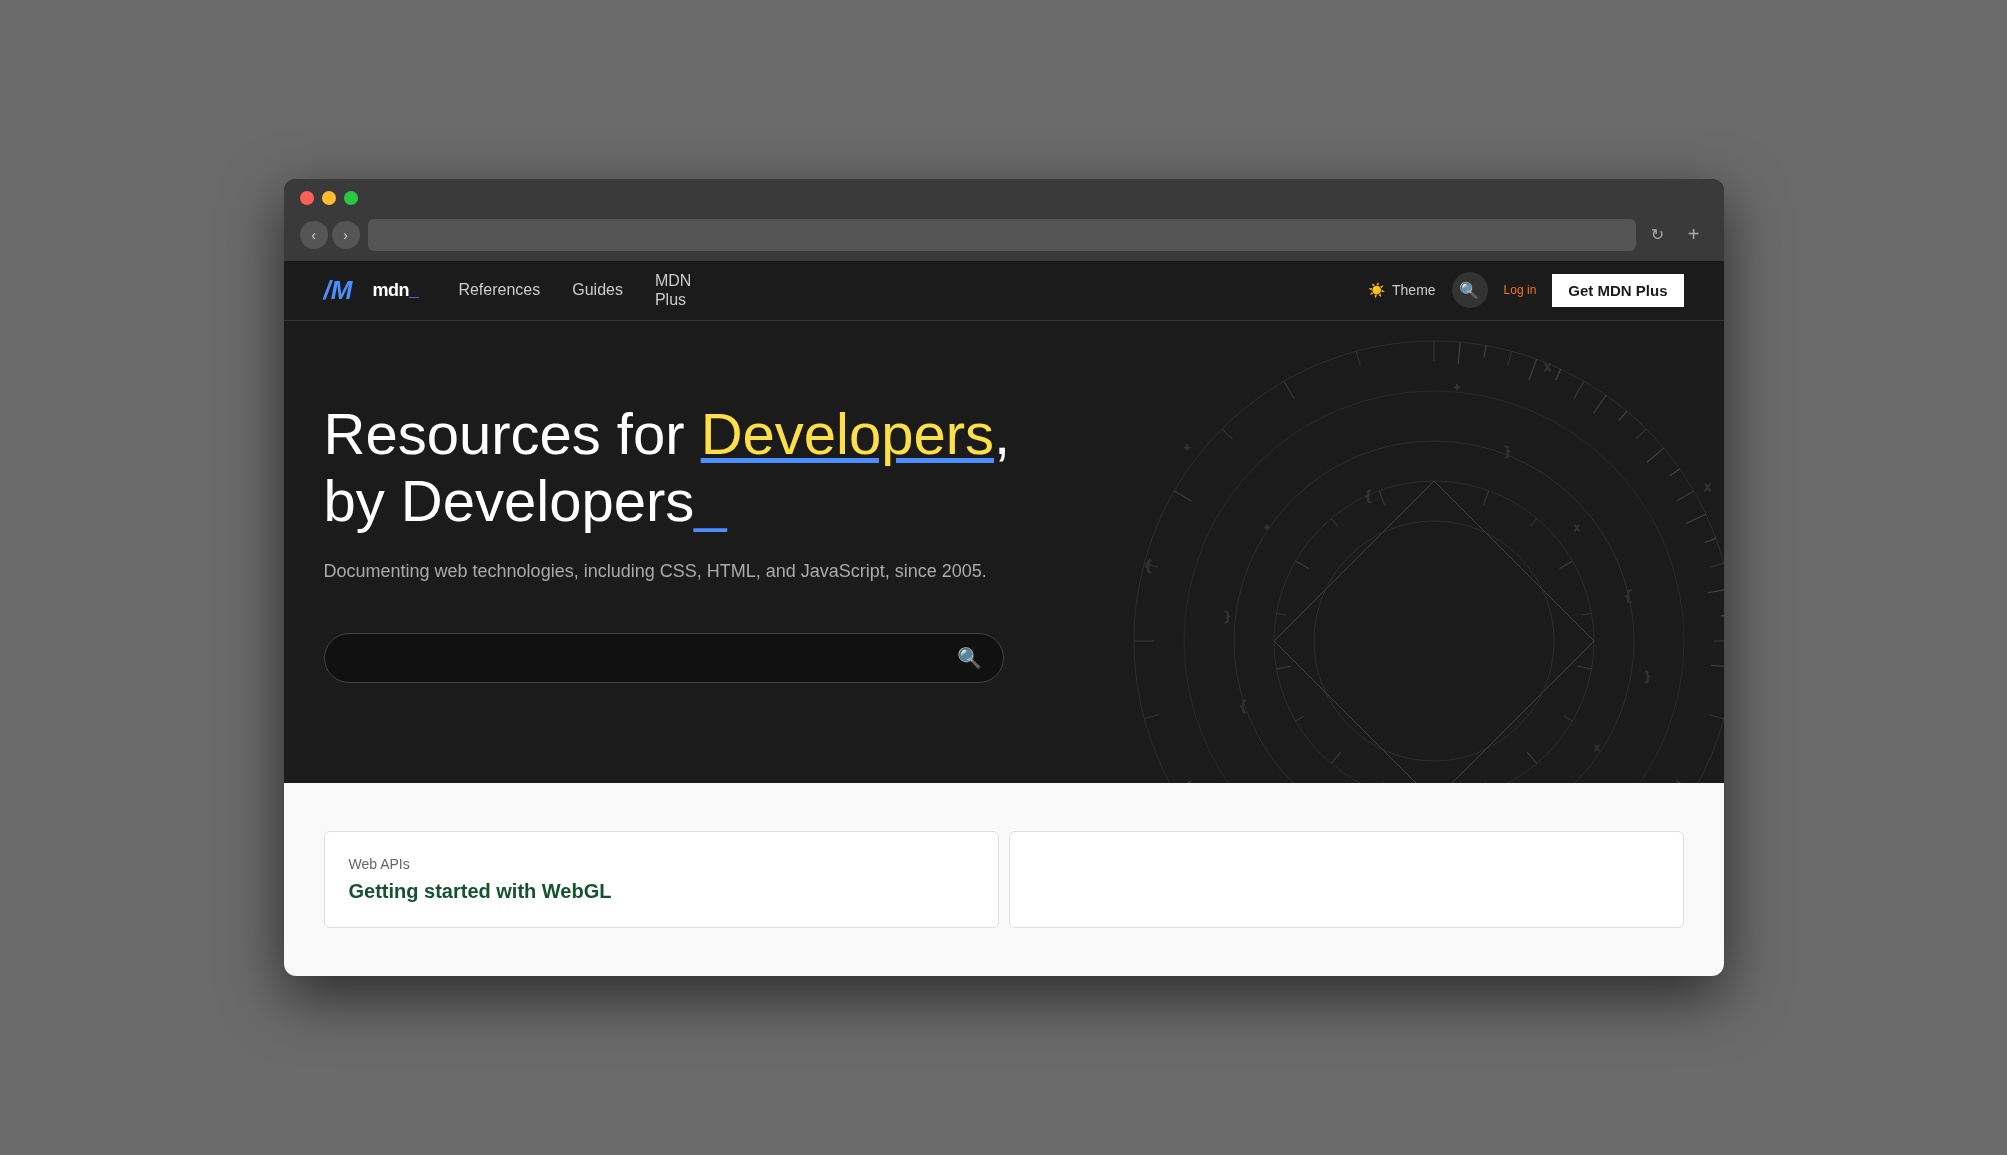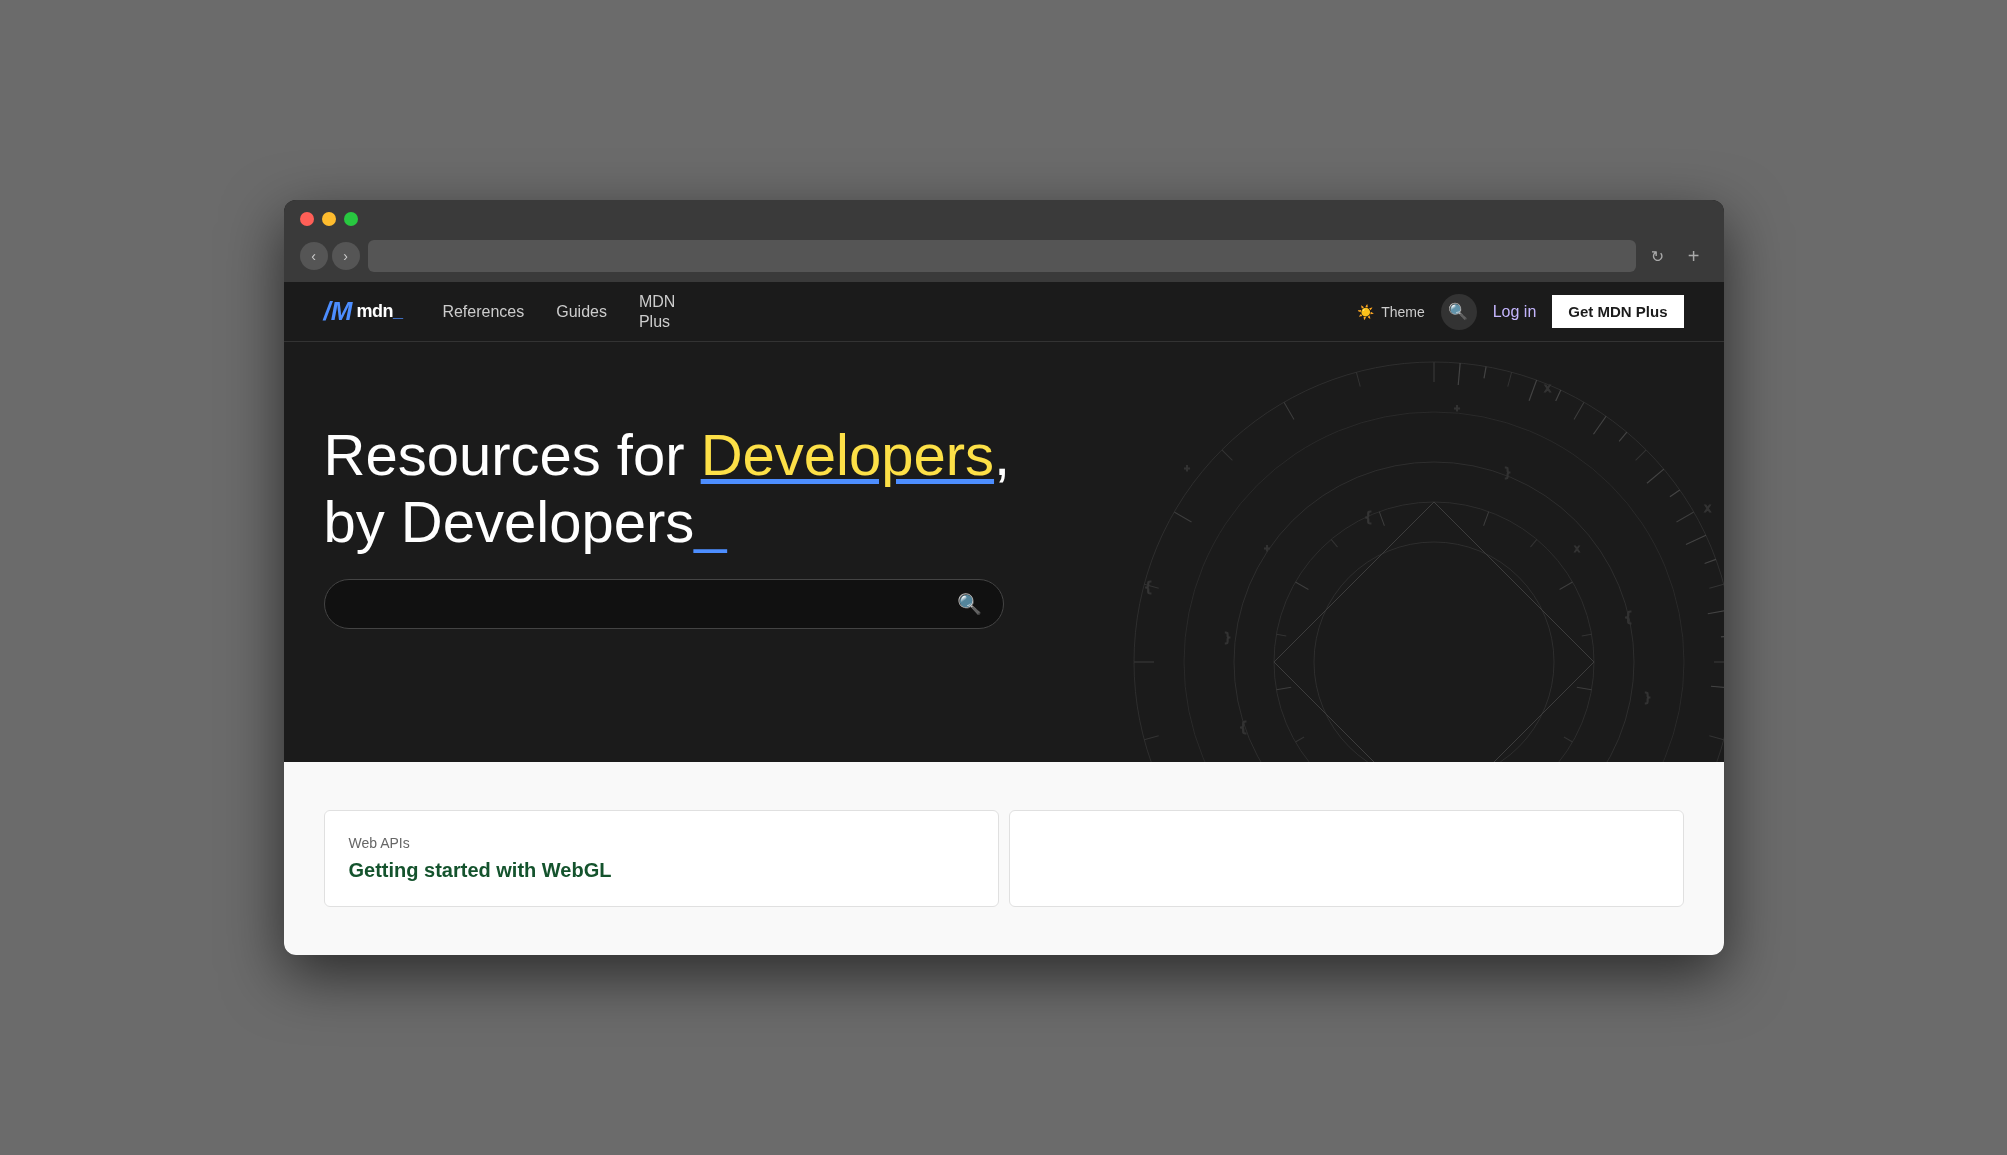--- a/index.html
+++ b/index.html
@@ -136,20 +136,21 @@
       color: #4d8eff;
       font-style: italic;
       font-size: 26px;
     }
 
     .mdn-logo-text {
       color: #fff;
       font-size: 18px;
       font-weight: 600;
       letter-spacing: -0.5px;
+      margin-left: 16px;
     }
 
     .mdn-logo-underscore {
       color: #4d8eff;
     }
 
     .nav-link {
       color: #ccc;
       text-decoration: none;
       font-size: 16px;
@@ -192,23 +193,23 @@
       cursor: pointer;
       border: none;
     }
 
     .search-icon-small {
       color: #ccc;
       font-size: 16px;
     }
 
     .login-btn {
-      color: #c4b5fd;
+      color: #f97316;
       text-decoration: none;
-      font-size: 16px;
+      font-size: 12px;
       cursor: pointer;
       background: none;
       border: none;
     }
 
     .get-mdn-plus-btn {
       background: #fff;
       color: #1b1b1b;
       border: none;
       border-radius: 0;
@@ -494,20 +495,21 @@
           </g>
         </svg>
       </div>
 
       <div class="hero-text">
         <h1 class="hero-title">
           <span>Resources for </span><span class="hero-title-link">Developers</span><span>,</span>
           <br>
           <span>by Developers</span><span class="hero-title-blue">_</span>
         </h1>
+        <p class="hero-subtitle">Documenting web technologies, including CSS, HTML, and JavaScript, since 2005.</p>
 
         <div class="hero-search">
           <input class="hero-search-input" type="text" placeholder="" style="">
           <span class="hero-search-icon">🔍</span>
         </div>
       </div>
     </section>
 
     <section class="featured-section">
       <div class="featured-cards">

